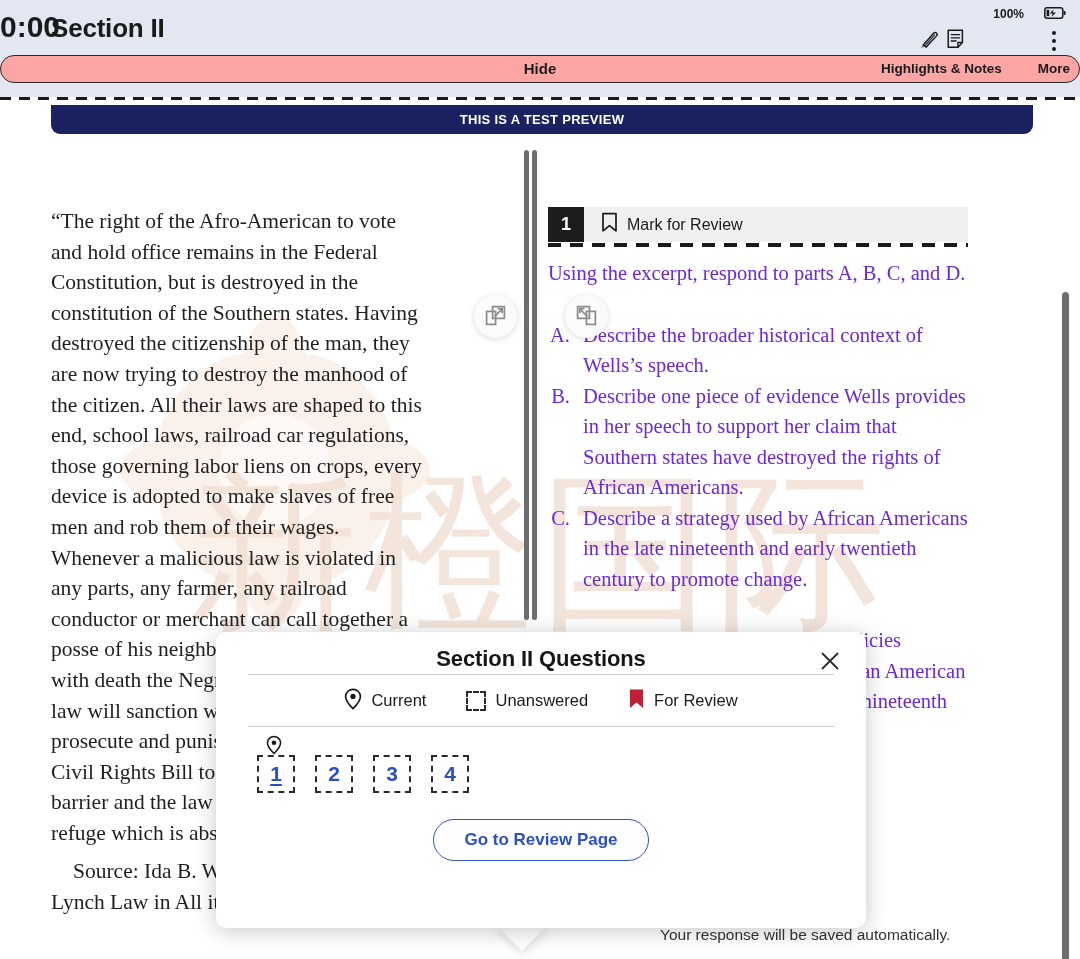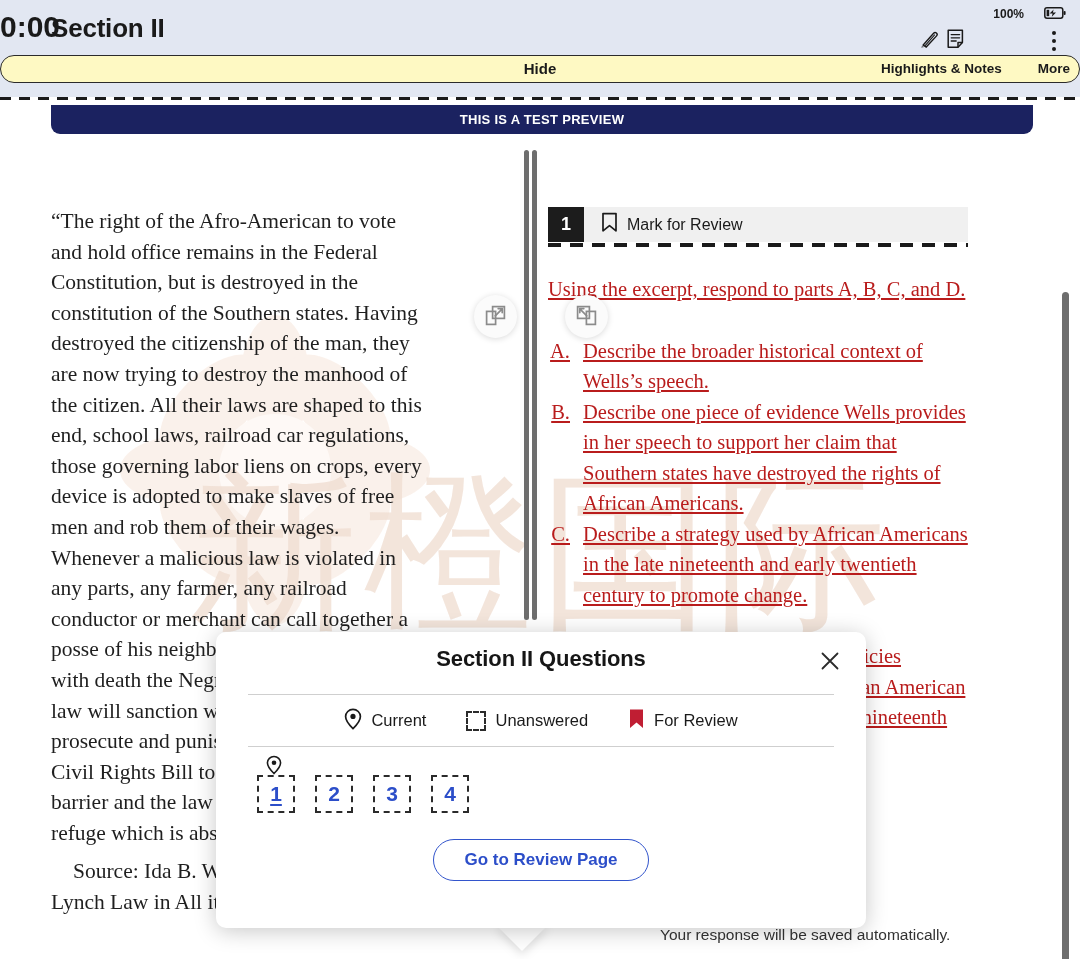--- a/index.html
+++ b/index.html
@@ -29,21 +29,21 @@
   .chev { display:block; width: 14px; height: 9px; }
 
   .hdr-center {
     position: absolute; left: 0; top: 10px; width: 1080px;
     display: flex; flex-direction: column; 
   }
   .timer { font-size: 30px; font-weight: 700; color: #1a1a1a; letter-spacing: 0px; }
   .hide-btn {
     margin-top: 11px;
     border: 1.6px solid #2b2b2b; border-radius: 999px;
-    background: #fef9c3;
+    background: #fca5a5;
     padding: 4px 19px 5px 19px;
     font-size: 15px; font-weight: 700; color: #1a1a1a;
     font-family: "Liberation Sans", sans-serif;
     cursor: pointer;
   }
 
   .battery-row {
     position: absolute; right: 14px; top: 5px;
     display: flex; align-items: center; gap: 20px;
   }
@@ -159,22 +159,22 @@
     cursor: pointer;
   }
   .q-mark-label { font-size: 16px; color: #1a1a1a; }
   .q-dash {
     width: 420px; height: 4px; margin-top: 1px;
     background-image: repeating-linear-gradient(to right,
       #1a1a1a 0px, #1a1a1a 13px, transparent 13px, transparent 22px);
   }
   .q-body {
     font-family: "Liberation Serif", serif;
-    font-size: 20.5px; line-height: 30.5px; color: #b91c1c;
-    width: 422px; margin-top: 27px; text-decoration: underline;
+    font-size: 20.5px; line-height: 30.5px; color: #6d28d9;
+    width: 422px; margin-top: 11px;
   }
   .q-list { margin-top: 31px; padding-left: 0; list-style: none; }
   .q-list li {
     display: flex; gap: 13px; margin-bottom: 0px;
   }
   .q-list .lbl { width: 22px; flex: none; text-align: right; }
   .q-list .txt { flex: 1; }
   .q-note { margin-top: 31px; }
   .q-autosave {
     position: absolute; left: 112px; top: 786px;
@@ -211,21 +211,21 @@
     text-align: center; font-size: 22px; font-weight: 700; color: #161616;
     padding-top: 14px; letter-spacing: -0.1px;
   }
   .modal-close {
     position: absolute; right: 23px; top: 16px;
     width: 26px; height: 26px; cursor: pointer;
     display: flex; align-items: center; justify-content: center;
     background: none; border: none;
   }
   .legend-row {
-    margin: 22px 32px 0 32px;
+    margin: 2px 32px 0 32px;
     border-top: 1px solid #cfcfcf; border-bottom: 1px solid #cfcfcf;
     height: 53px;
     display: flex; align-items: center; justify-content: center; gap: 40px;
   }
   .legend-item { display: flex; align-items: center; gap: 9px; }
   .legend-label { font-size: 16.5px; color: #1a1a1a; }
   .legend-box-dashed {
     width: 20px; height: 20px;
     border: 2px dashed #2b2b2b; background: transparent;
   }

